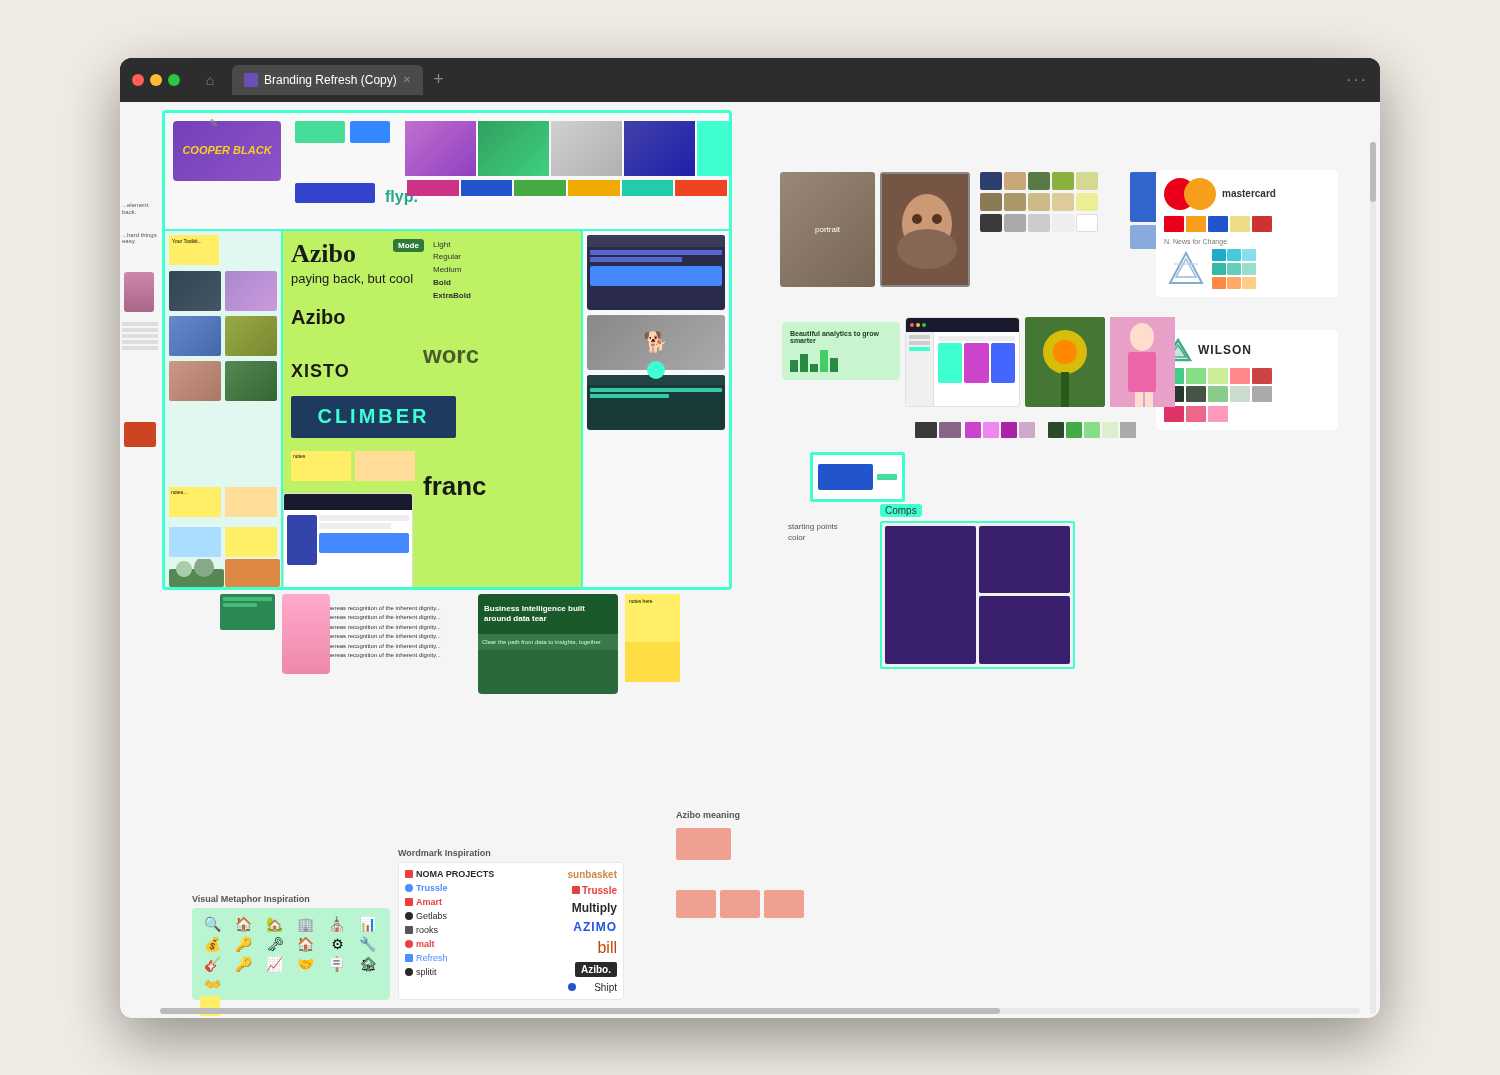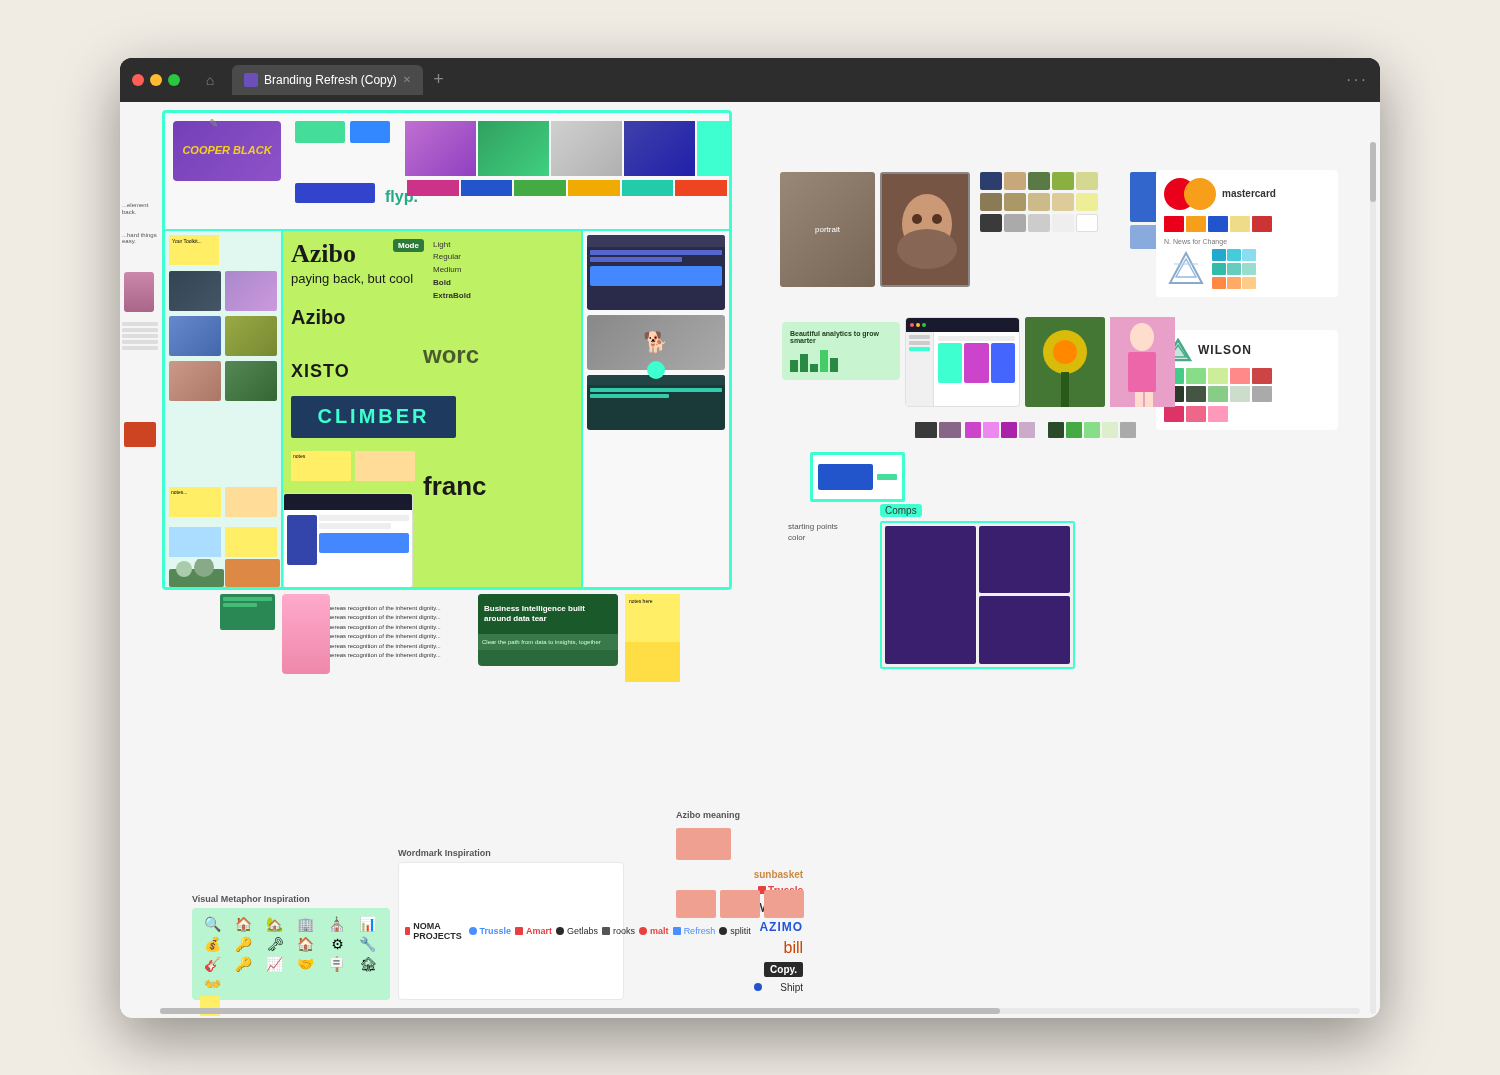--- a/index.html
+++ b/index.html
@@ -325,21 +325,21 @@
         <div style="font-size:6px;color:#333;line-height:1.6;">
           <div>•Whereas recognition of the inherent dignity...</div>
           <div>•Whereas recognition of the inherent dignity...</div>
           <div>•Whereas recognition of the inherent dignity...</div>
           <div>•Whereas recognition of the inherent dignity...</div>
           <div>•Whereas recognition of the inherent dignity...</div>
           <div>•Whereas recognition of the inherent dignity...</div>
         </div>
       </div>
 
-      <div style="position:absolute;top:492px;left:358px;width:140px;height:72px;background:#2a6a3a;border-radius:4px;overflow:hidden;">
+      <div style="position:absolute;top:492px;left:358px;width:140px;height:100px;background:#2a6a3a;border-radius:4px;overflow:hidden;">
         <div style="background:#1a5a2a;height:40px;display:flex;align-items:center;padding:6px;">
           <span style="color:#fff;font-size:8px;font-weight:700;line-height:1.2;">Business Intelligence built around data tear</span>
         </div>
         <div style="padding:4px;background:#3a7a4a;">
           <div style="color:#ccffcc;font-size:6px;line-height:1.4;">Clear the path from data to insights, together</div>
         </div>
       </div>
 
       <div style="position:absolute;top:492px;left:505px;width:55px;height:60px;background:#ffee66;padding:4px;font-size:5px;">notes here</div>
       <div style="position:absolute;top:540px;left:505px;width:55px;height:40px;background:#ffdd44;padding:4px;font-size:5px;"></div>
@@ -597,21 +597,21 @@
 
           <div style="position:absolute;margin-top:4px;width:20px;height:20px;background:#ffee66;font-size:5px;padding:2px;"></div>
         </div>
       </div>
 
       <div style="position:absolute;bottom:18px;left:278px;width:226px;">
         <div style="font-size:9px;color:#555;margin-bottom:4px;font-weight:600;">Wordmark Inspiration</div>
         <div style="background:#fff;border-radius:4px;padding:6px;border:1px solid #e8e8e8;">
           <div style="display:grid;grid-template-columns:1fr 1fr;gap:3px;">
 
-            <div style="display:flex;flex-direction:row;gap:4px;">
+            <div style="display:flex;flex-direction:column;gap:4px;">
               <div style="display:flex;align-items:center;gap:3px;font-size:9px;font-weight:700;">
                 <div style="width:8px;height:8px;background:#e84040;border-radius:1px;"></div>
                 <span style="color:#2a2a2a;">NOMA PROJECTS</span>
               </div>
               <div style="display:flex;align-items:center;gap:3px;font-size:9px;font-weight:600;color:#4a8fff;">
                 <div style="width:8px;height:8px;background:#4a8fff;border-radius:50%;"></div>
                 <span>Trussle</span>
               </div>
               <div style="display:flex;align-items:center;gap:3px;font-size:9px;font-weight:600;color:#e84040;">
                 <div style="width:8px;height:8px;background:#e84040;border-radius:1px;"></div>
@@ -641,21 +641,21 @@
 
             <div style="display:flex;flex-direction:column;gap:5px;align-items:flex-end;">
               <span style="font-size:10px;font-weight:600;color:#cc8844;">sunbasket</span>
               <div style="display:flex;align-items:center;gap:2px;">
                 <div style="width:8px;height:8px;background:#e84040;border-radius:1px;"></div>
                 <span style="font-size:10px;font-weight:600;color:#e84040;">Trussle</span>
               </div>
               <span style="font-size:12px;font-weight:800;color:#2a2a2a;">Multiply</span>
               <span style="font-size:12px;font-weight:800;color:#2255dd;letter-spacing:1px;">AZIMO</span>
               <span style="font-size:16px;font-weight:300;color:#cc4400;">bill</span>
-              <div style="background:#2a2a2a;color:#fff;font-size:10px;font-weight:700;padding:2px 6px;border-radius:2px;">Copy.</div>
+              <div style="background:#2a2a2a;color:#fff;font-size:10px;font-weight:700;padding:2px 6px;border-radius:2px;">Azibo.</div>
               <div style="display:flex;align-items:center;gap:18px;">
                 <div style="width:8px;height:8px;background:#2255cc;border-radius:50%;"></div>
                 <span style="font-size:10px;color:#2a2a2a;">Shipt</span>
               </div>
             </div>
           </div>
         </div>
       </div>
 
       <div style="position:absolute;bottom:100px;left:556px;width:145px;">

